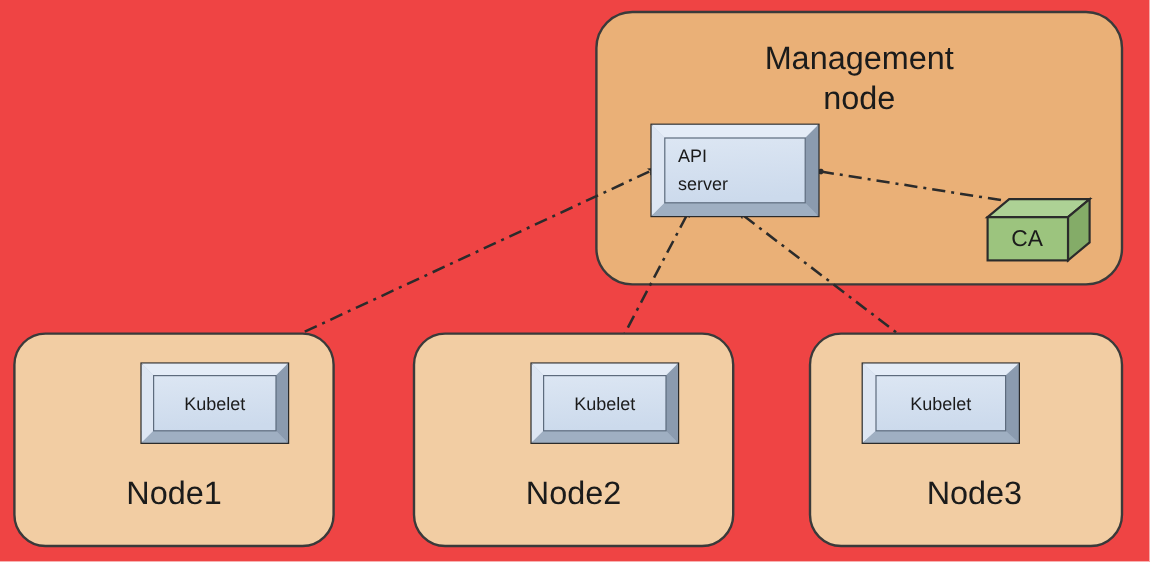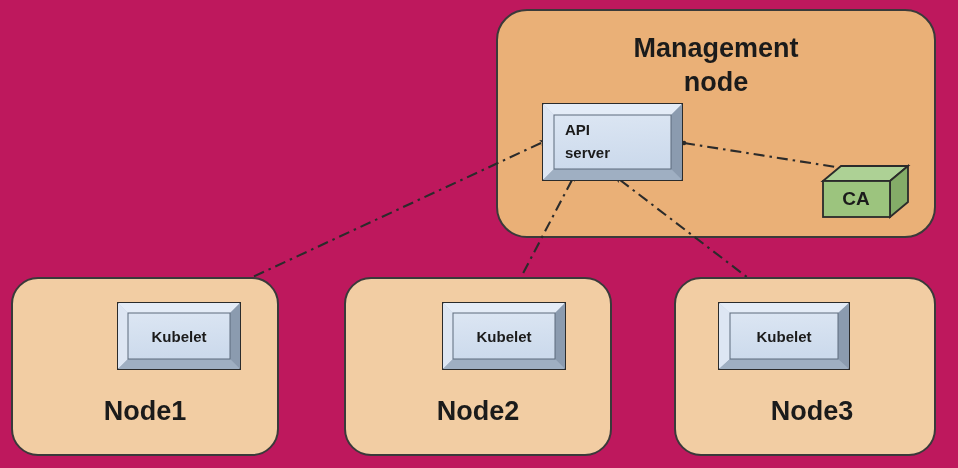--- a/index.html
+++ b/index.html
@@ -7,23 +7,22 @@
     padding: 0;
     background: #ffffff;
   }
   body {
     font-family: "Liberation Sans", sans-serif;
   }
   #diagram-root {
     position: relative;
     width: 958px;
     height: 468px;
-    background: #be185d;
+    background: #ef4444;
     overflow: hidden;
-    font-weight: bold;
   }
   #diagram-svg {
     position: absolute;
     left: 0;
     top: 0;
     width: 958px;
     height: 468px;
   }
   .svg-label {
     font-family: "Liberation Sans", sans-serif;

